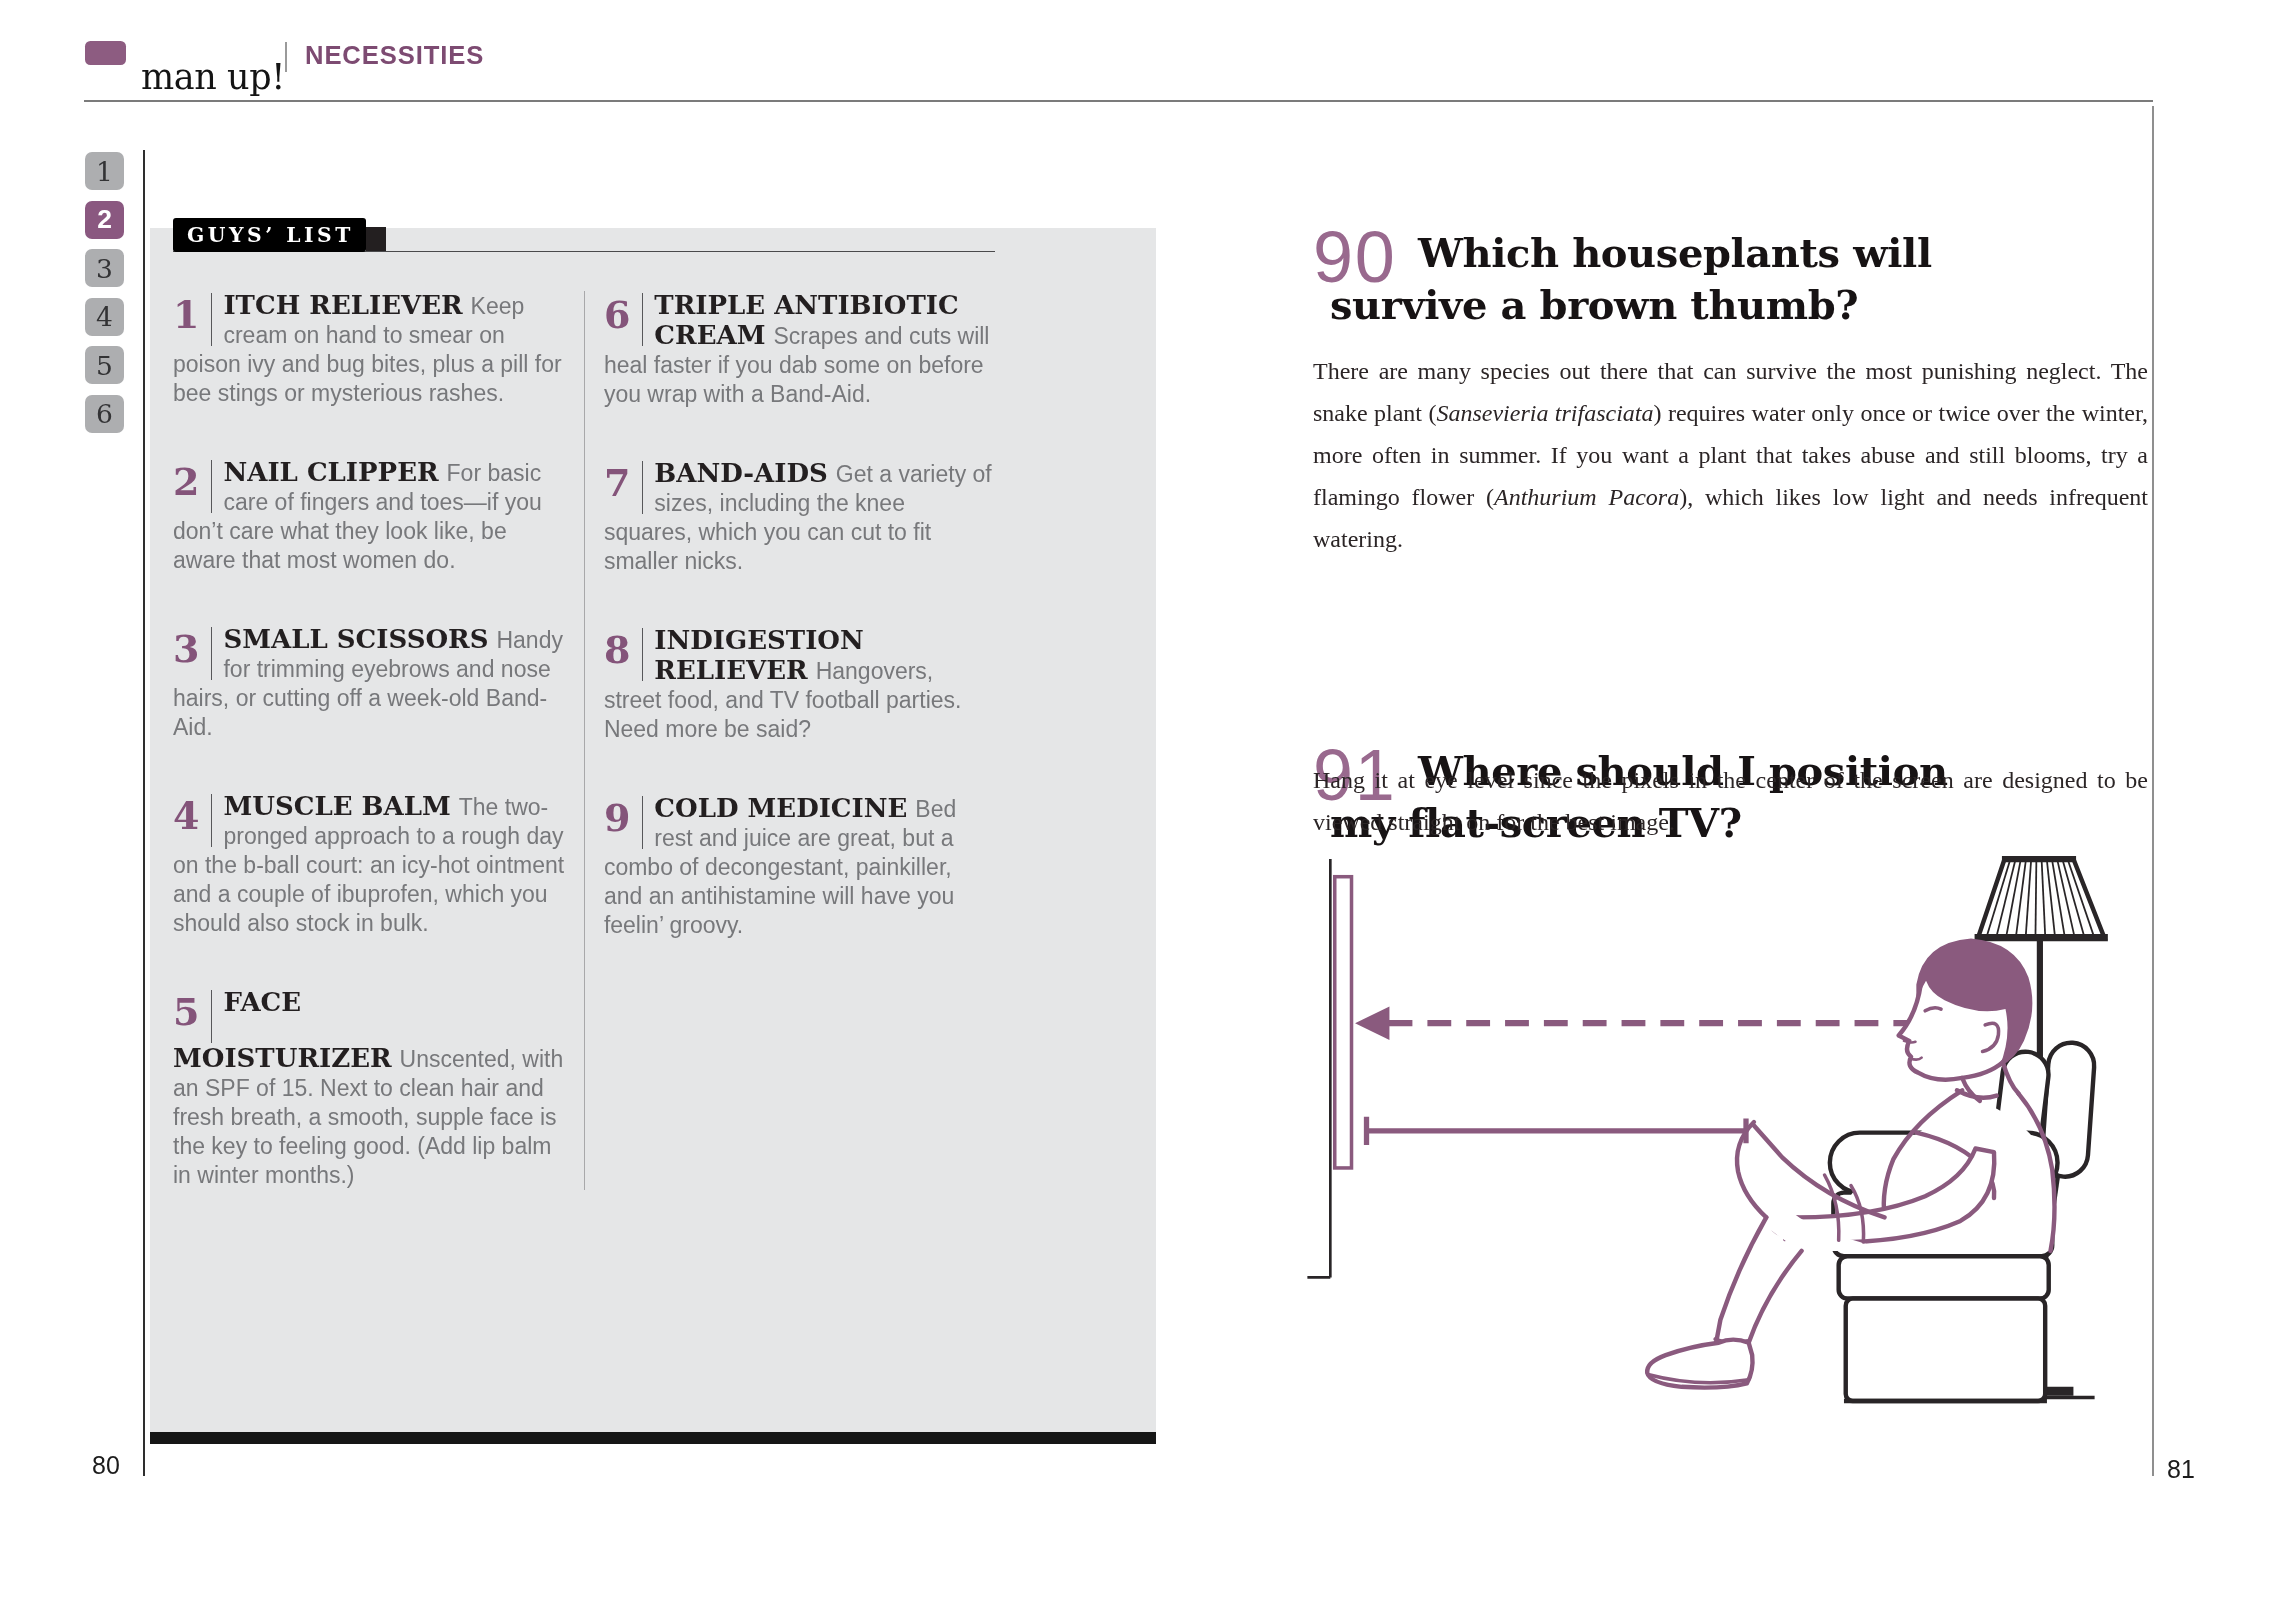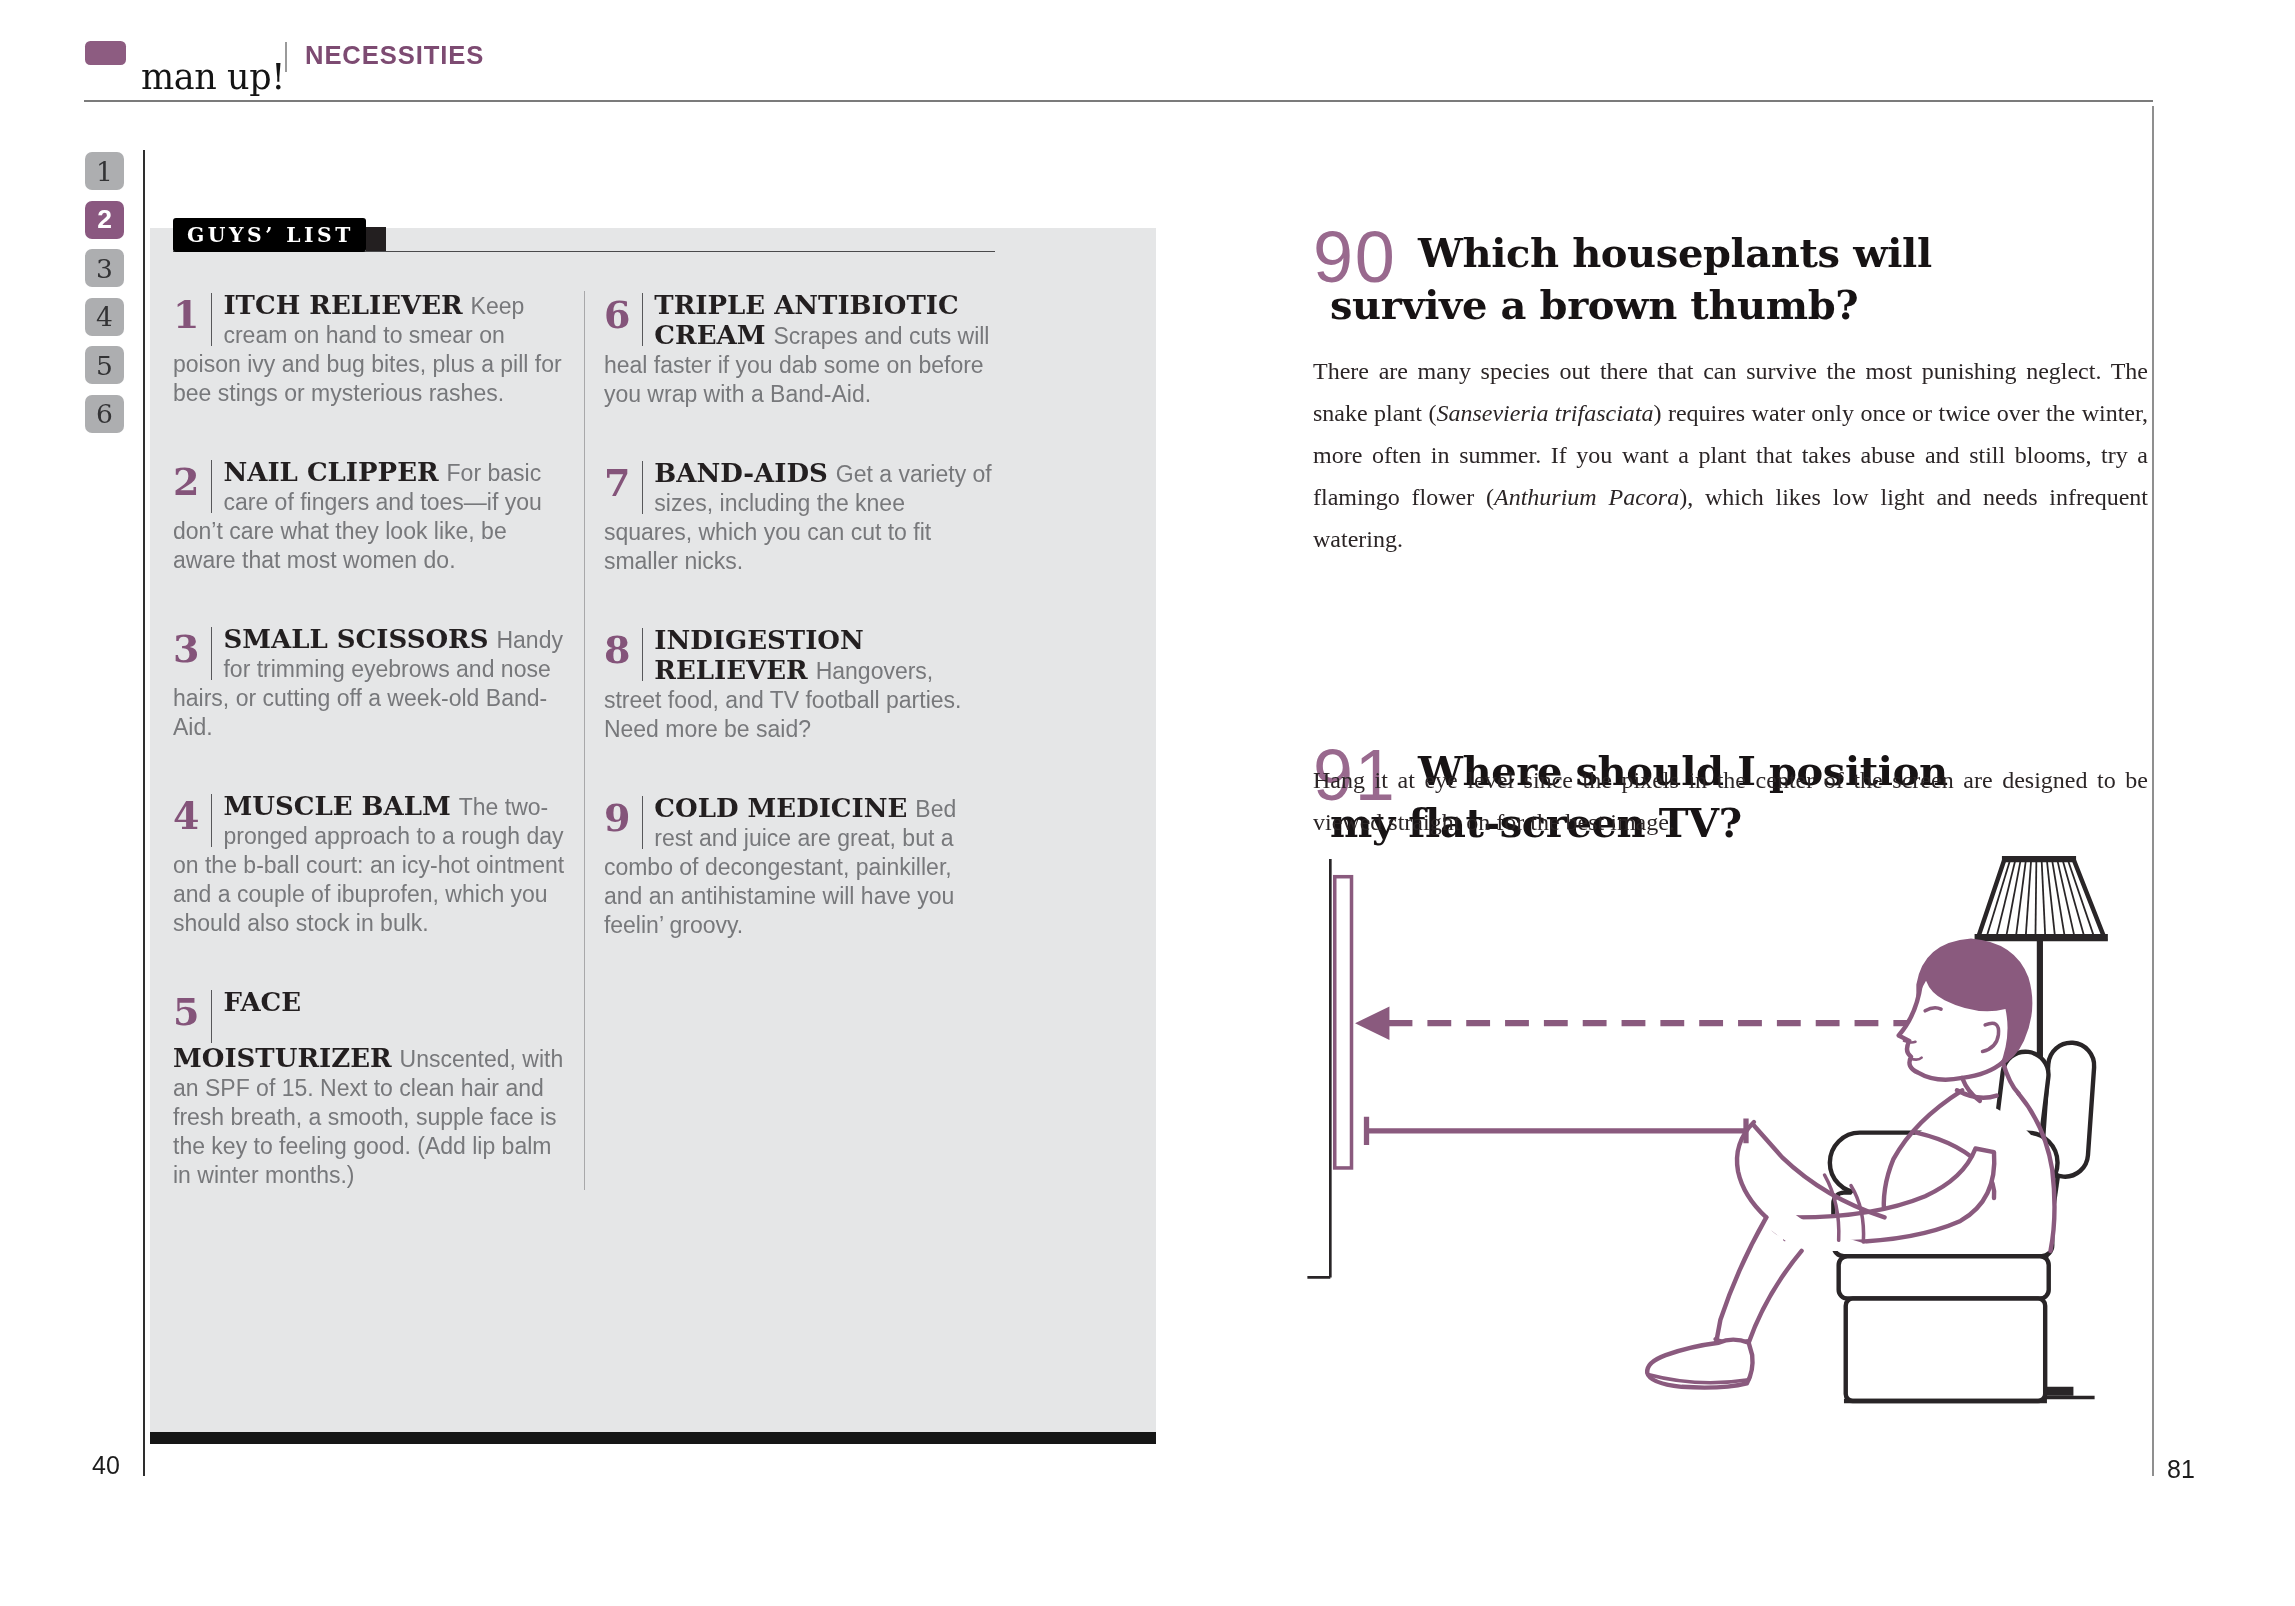--- a/index.html
+++ b/index.html
@@ -123,21 +123,21 @@
         <p class="item-text"><span class="inum">8</span><span class="ilabel">INDIGESTION RELIEVER</span><span class="ibody">Hangovers, street food, and TV football parties. Need more be said?</span></p>
       </div>
       <div class="item">
         <p class="item-text"><span class="inum">9</span><span class="ilabel">COLD MEDICINE</span><span class="ibody">Bed rest and juice are great, but a combo of decongestant, painkiller, and an antihistamine will have you feelin’ groovy.</span></p>
       </div>
     </div>
   </div>
 </div>
 <div class="panel-bar"></div>
 
-<div class="folio folio-left">40</div>
+<div class="folio folio-left">80</div>
 <div class="folio folio-right">81</div>
 
 <div class="qa-block qa-head" id="q90">
   <span class="qa-num">90</span>
   <h2 class="qa-q">Which houseplants will survive a brown thumb?</h2>
 </div>
 <p class="qa-block qa-a" id="a90"><span>There are many species out there that can survive the most punishing neglect. The snake plant (</span><span class="it">Sansevieria trifasciata</span><span>) requires water only once or twice over the winter, more often in summer. If you want a plant that takes abuse and still blooms, try a flamingo flower (</span><span class="it">Anthurium Pacora</span><span>), which likes low light and needs infrequent watering.</span></p>
 
 <div class="qa-block qa-head" id="q91">
   <span class="qa-num">91</span>

